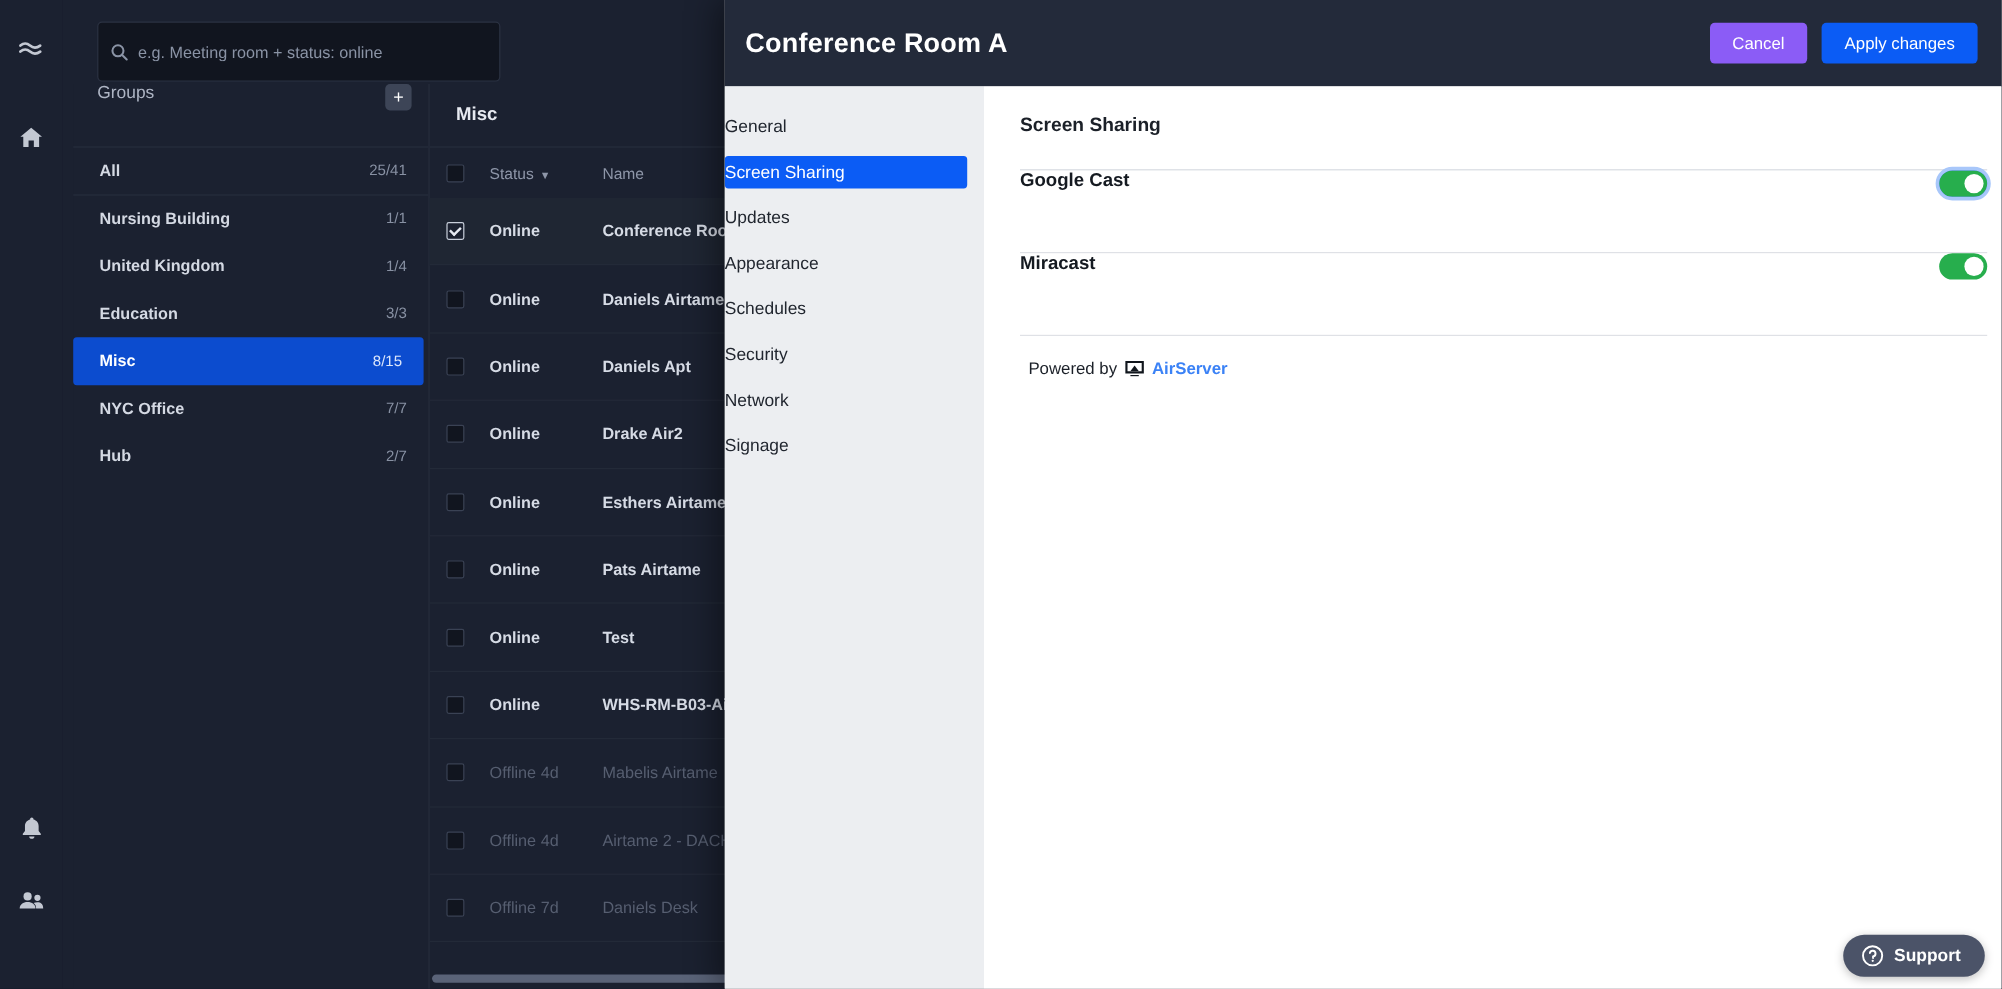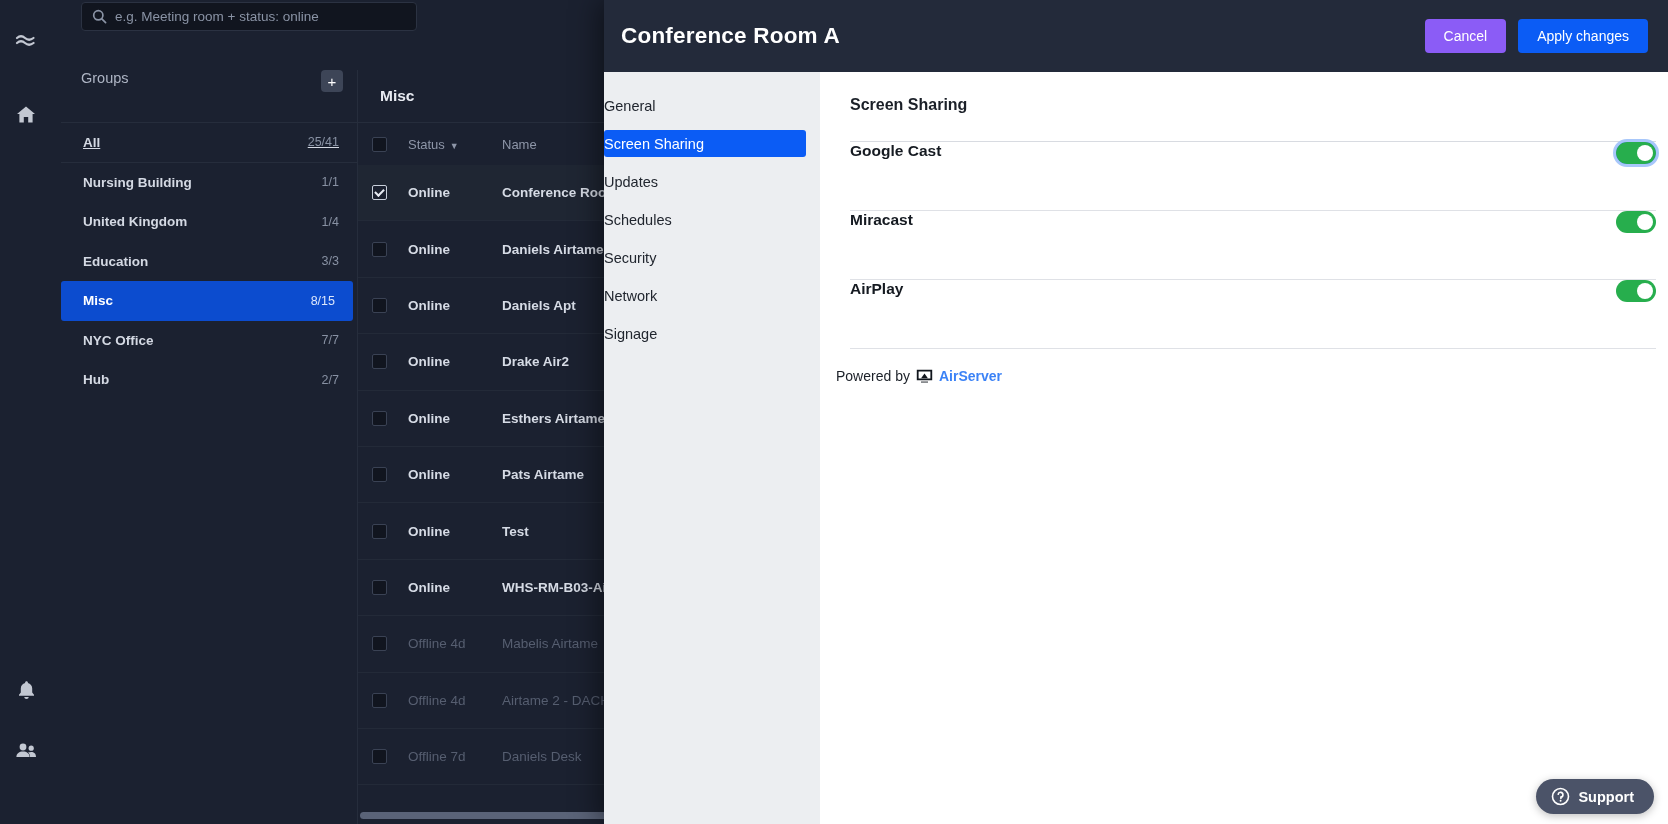--- a/index.html
+++ b/index.html
@@ -31,22 +31,22 @@
 
   
   .app-dark {
     position: absolute; left: 52px; top: 0;
     width: 1616px; height: 824px;
     background: #1b2130;
   }
 
   
   .searchwrap {
-    position: absolute; left: 29px; top: 2px;
-    width: 336px; height: 29px;
+    position: absolute; left: 29px; top: 18px;
+    width: 336px; height: 50px;
   }
   .searchbox {
     width: 100%; height: 100%;
     background: #11151f;
     border: 1px solid #2b3242;
     border-radius: 4px;
     display: flex; align-items: center;
     padding: 0 10px;
   }
   .searchbox .s-icon { color: #8a93a5; display:flex; margin-right: 8px; }
@@ -75,21 +75,21 @@
     font-size: 15px; line-height: 1;
     display:flex; align-items:center; justify-content:center;
     cursor: pointer;
   }
   .group-row {
     height: 39.5px; display: flex; align-items: center;
     padding: 0 18px 0 22px; cursor: pointer;
     color: #d4d9e3; font-size: 13.5px; font-weight: bold;
   }
   .group-row .g-count { margin-left: auto; color: #8891a3; font-weight: normal; font-size: 12.5px; }
-  .group-row.first { border-bottom: 1px solid #262d3c; text-decoration: underline; }
+  .group-row.first { border-bottom: 1px solid #262d3c; }
   .group-row.active { background: #0c4ccf; color: #fff; border-radius: 3px; margin: 0 4px 0 0; }
   .group-row.active .g-count { color: #dce6fb; }
 
   
   .dev-col {
     position: absolute; left: 305px; top: 70px;
     width: 1311px; height: 754px;
     background: #1b2130;
     border-left: 1px solid #262d3c;
   }
@@ -200,21 +200,21 @@
     width: 16px; height: 16px; border-radius: 50%;
     background: #fff;
   }
   .toggle.focused {
     outline: 3px solid #a8c7fa;
     box-shadow: 0 0 0 1.5px #1b63e0;
   }
 
   .powered {
     display: flex; align-items: center; gap: 6px;
-    margin-left: 16px; padding-top: 19px;
+    margin-left: 37px; padding-top: 19px;
     font-size: 14px; color: #1b2028;
   }
   .powered .pb-label { color: #1b2028; }
   .powered .pb-brand { font-weight: bold; color: #3b82f6; }
   .pb-icon { display: flex; align-items: center; color: #11161d; }
 
   
   .support {
     position: absolute; right: 14px; bottom: 10px;
     background: #4b5368; color: #fff;
@@ -412,20 +412,21 @@
       <span class="panel-title">Conference Room A</span>
       <button class="btn btn-cancel">Cancel</button>
       <button class="btn btn-apply">Apply changes</button>
     </div>
 
     <div class="panel-body">
       <div class="settings-nav" id="settings-nav">
           <div class="nav-item">General</div>
           <div class="nav-item active">Screen Sharing</div>
           <div class="nav-item">Updates</div>
+          <div class="nav-item">Appearance</div>
           <div class="nav-item">Schedules</div>
           <div class="nav-item">Security</div>
           <div class="nav-item">Network</div>
           <div class="nav-item">Signage</div>
         </div>
 
       <div class="settings-main">
         <div class="sec-title">Screen Sharing</div>
         <div class="sec-divider-top"></div>
         <div id="settings-rows">
@@ -434,26 +435,20 @@
               <button class="toggle focused">
                 <span class="knob"></span>
               </button>
             </div>
             <div class="setting-row">
               <span class="setting-label">Miracast</span>
               <button class="toggle">
                 <span class="knob"></span>
               </button>
             </div>
-            <div class="setting-row last">
-              <span class="setting-label">AirPlay</span>
-              <button class="toggle">
-                <span class="knob"></span>
-              </button>
-            </div>
           </div>
         <div class="powered">
           <span class="pb-label">Powered by</span>
           <span class="pb-icon">
             <svg width="17" height="14" viewBox="0 0 17 14" fill="currentColor">
               <path d="M0.8 0.8 H16.2 V11.2 H0.8 Z M2.6 2.6 V9.4 H14.4 V2.6 Z"></path>
               <path d="M5.1 9.2 L8.5 4.6 L11.9 9.2 Z"></path>
               <path d="M5 12.6 H12 V13.5 H5 Z"></path>
             </svg>
           </span>

